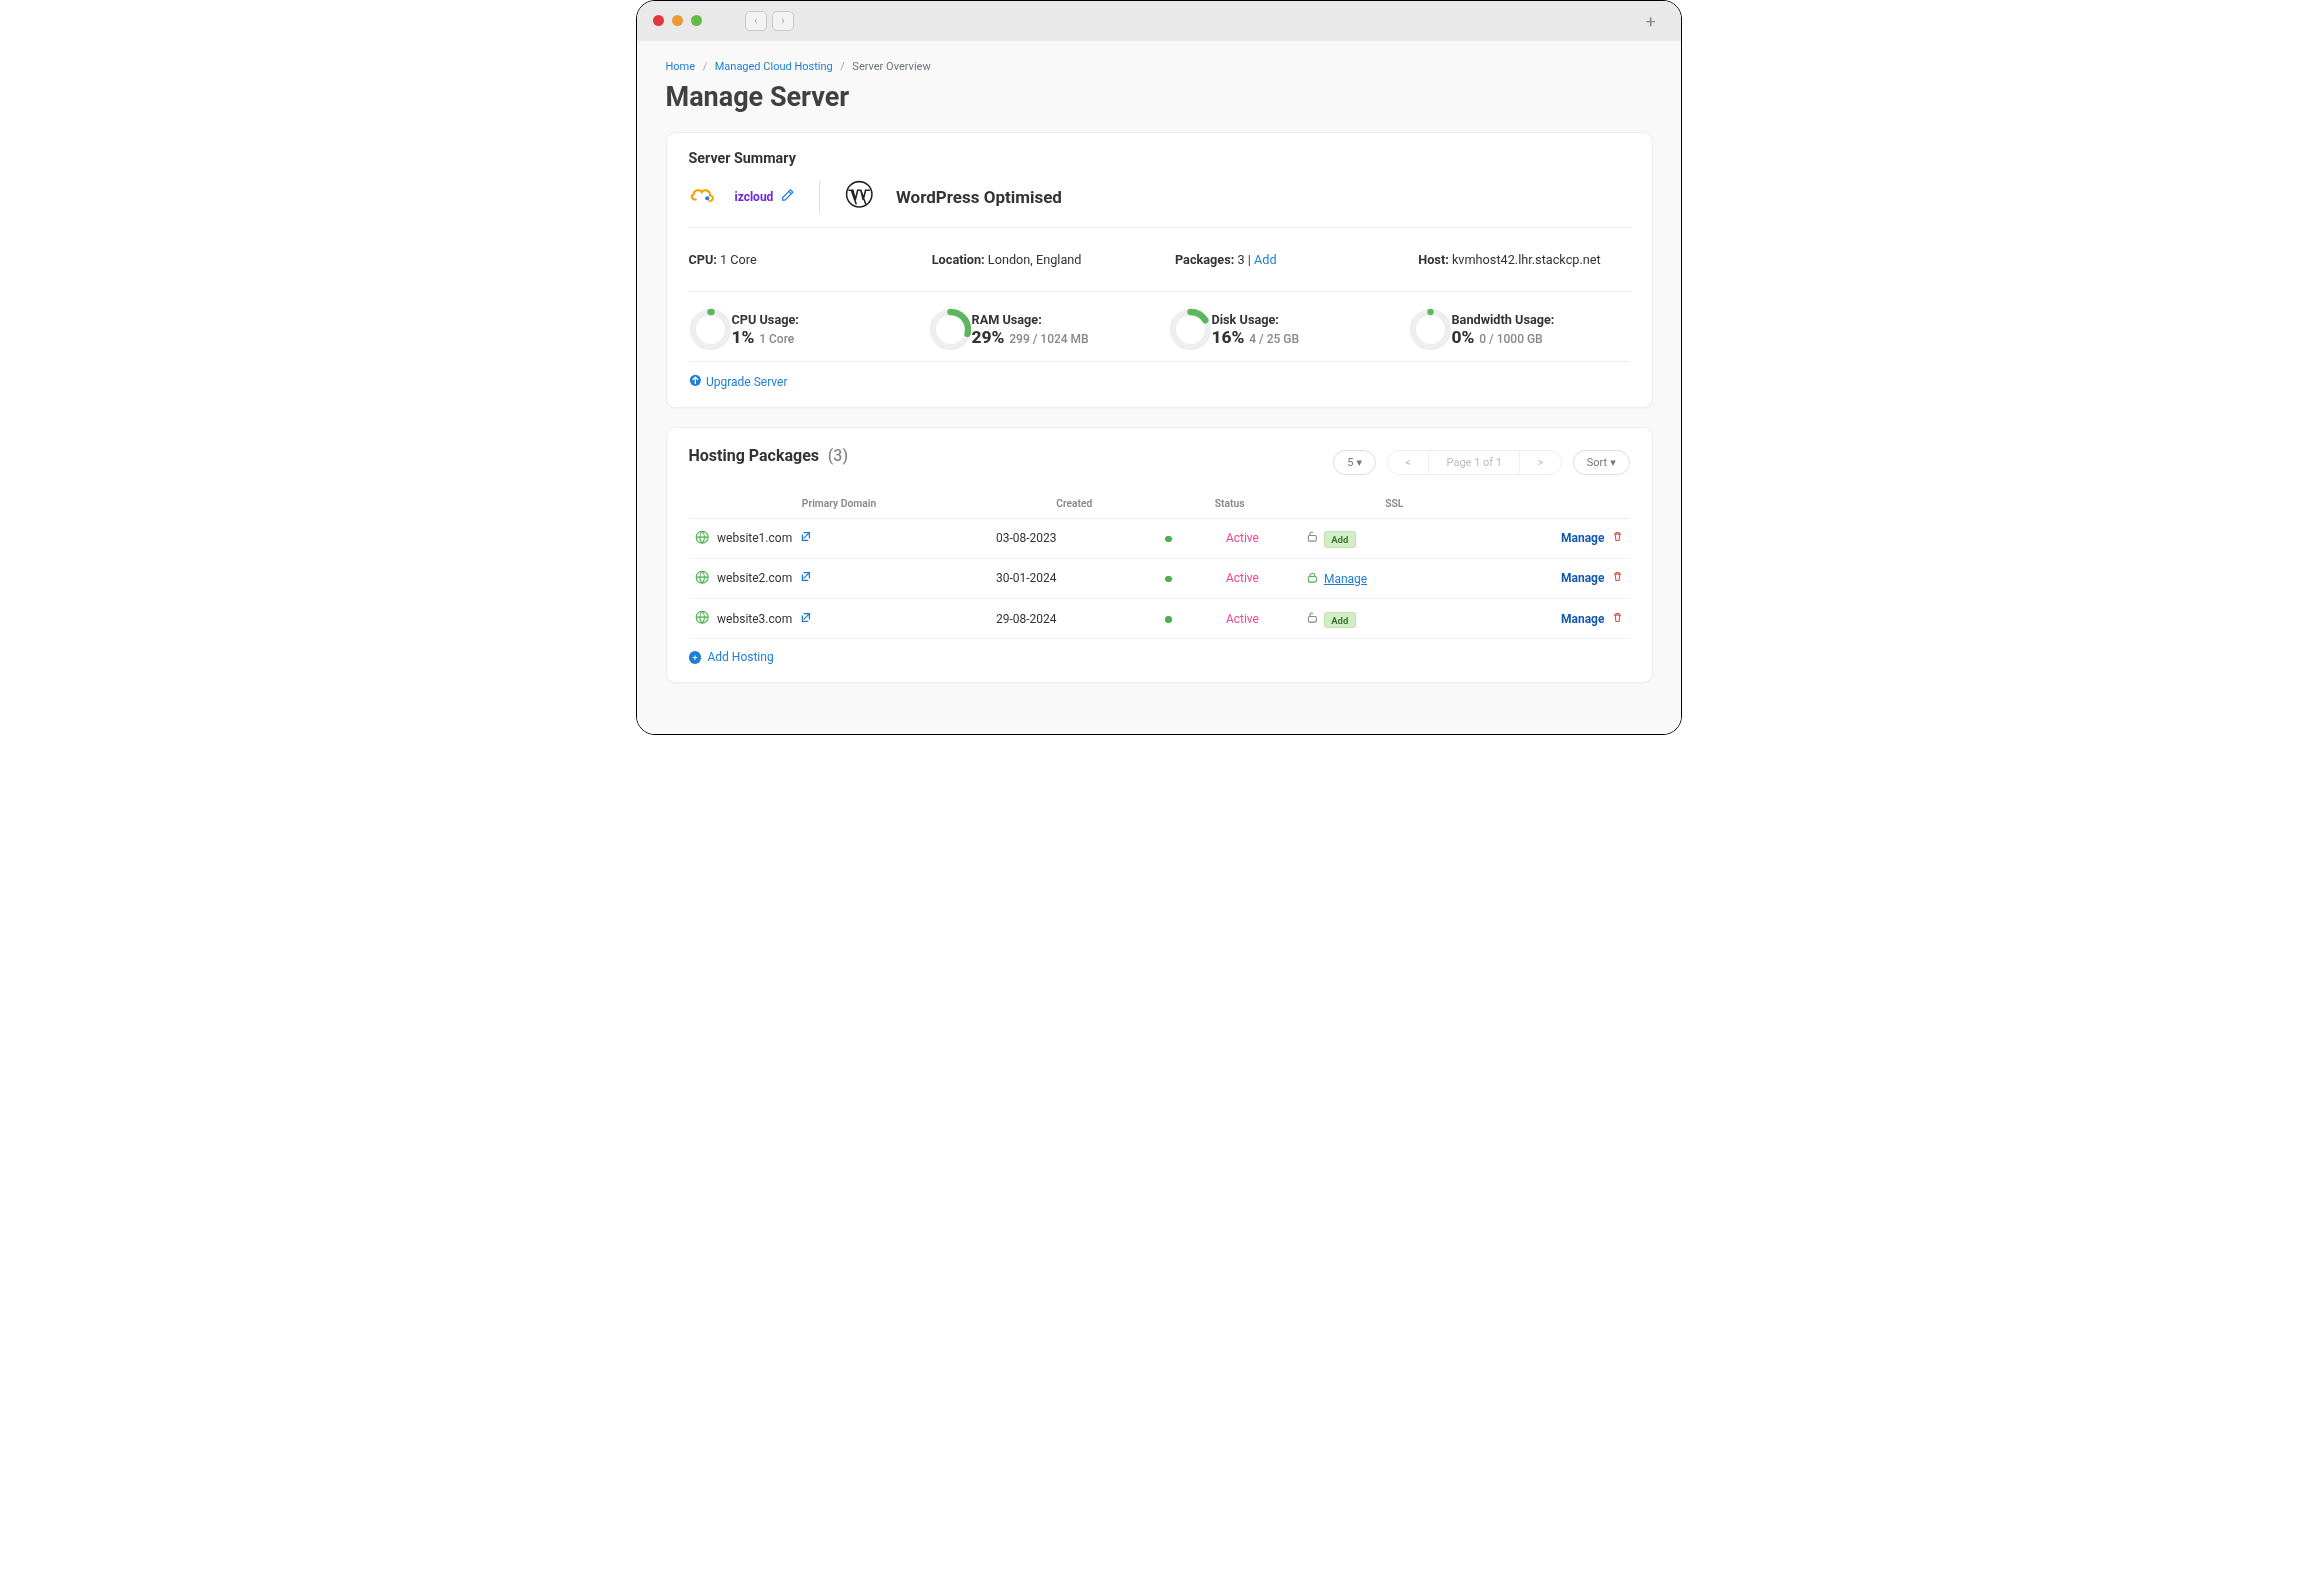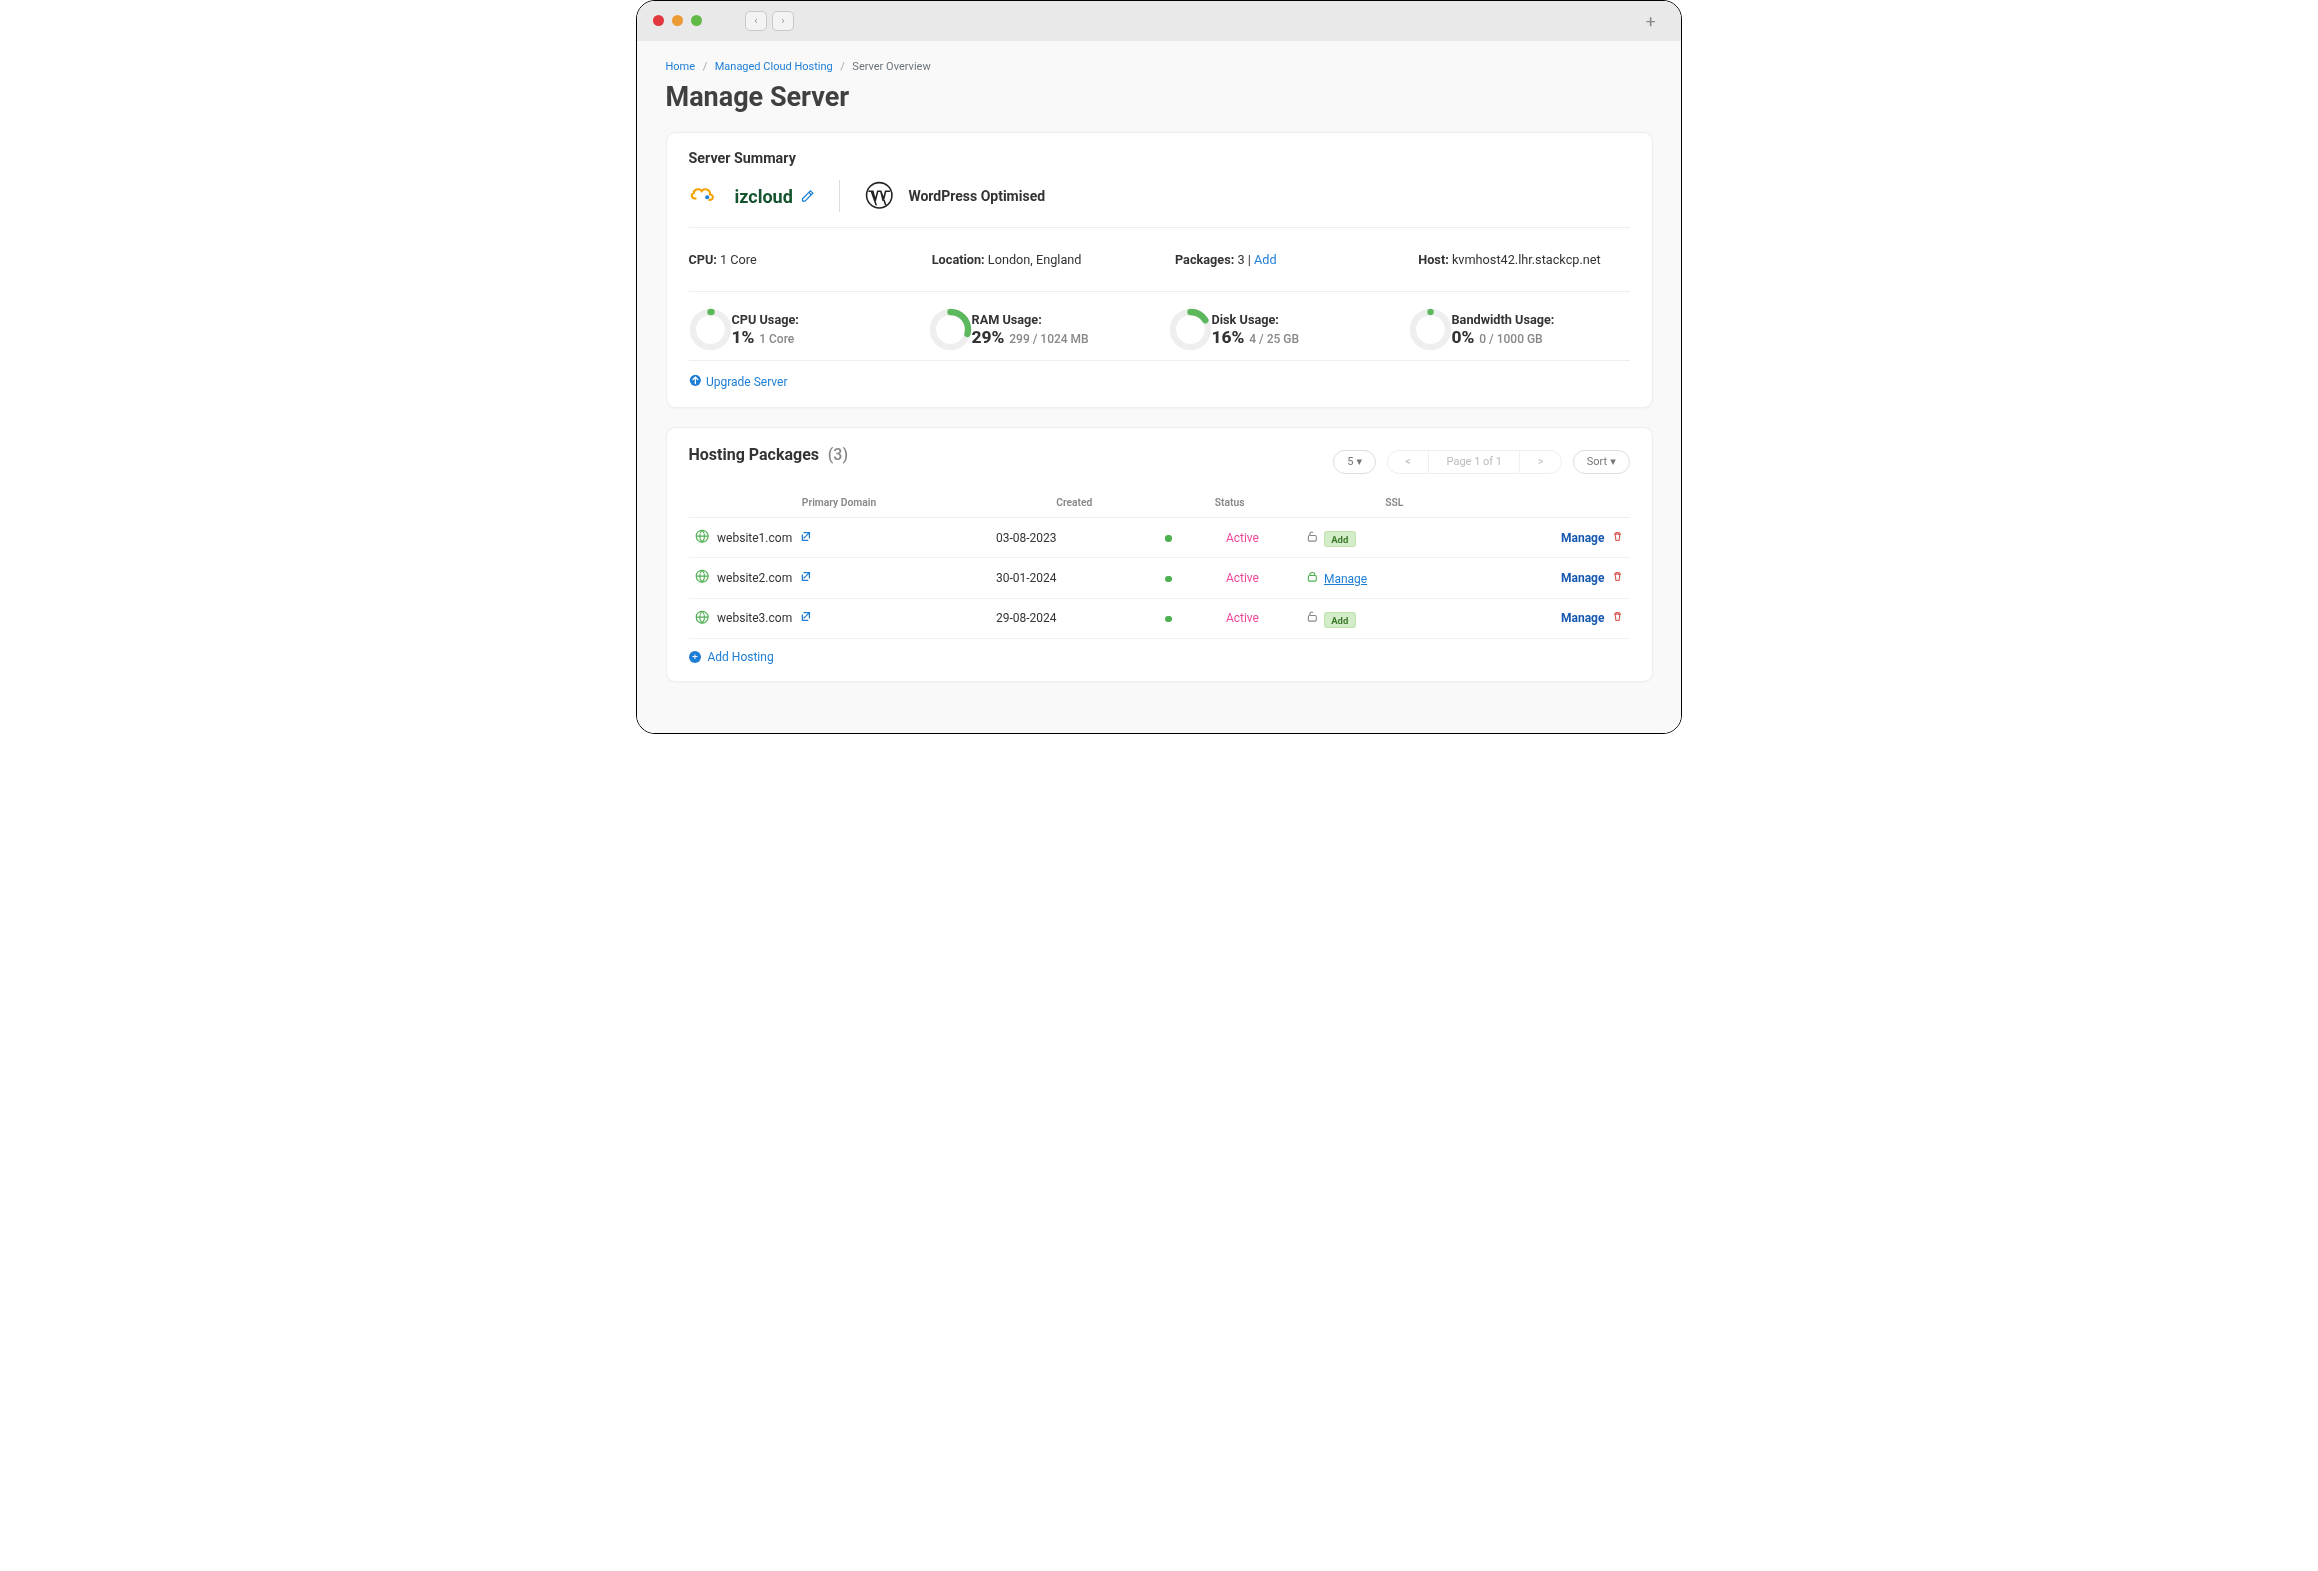--- a/index.html
+++ b/index.html
@@ -74,24 +74,24 @@
     margin-bottom: 19px;
     box-shadow: 0 0.8px 2.4px rgba(0,0,0,0.03);
   }
   .card h2 { font-size: 14.3px; font-weight: 700; margin-bottom: 14.3px; color: #333; }
 
   .summary-top {
     display: flex; align-items: center; gap: 19px;
     padding-bottom: 14.3px;
   }
   .cloud-icon { width: 27px; height: 19px; }
-  .server-name { font-weight: 700; color: #14532d; font-size: 18px; display: flex; align-items: center; gap: 8px; }
+  .server-name { font-weight: 700; color: #6d28d9; font-size: 12px; display: flex; align-items: center; gap: 8px; }
   .edit-icon { color: #1e7ed6; cursor: pointer; }
   .vsep { width: 0.8px; height: 32px; background: #ddd; margin: 0 6.3px; }
-  .wp-row { display: flex; align-items: center; gap: 15px; font-weight: 700; font-size: 14px; }
+  .wp-row { display: flex; align-items: center; gap: 22px; font-weight: 700; font-size: 17px; }
 
   .info-row {
     display: flex; gap: 32px;
     border-top: 0.8px solid #eee;
     padding: 24px 0;
     font-size: 12.7px;
   }
   .info-item { flex: 1; }
   .info-item b { font-weight: 700; }
   .info-item .addlink { color: #1e7ed6; text-decoration: none; }

